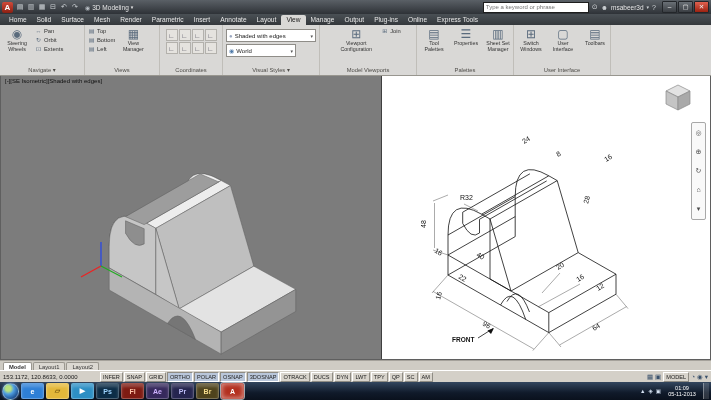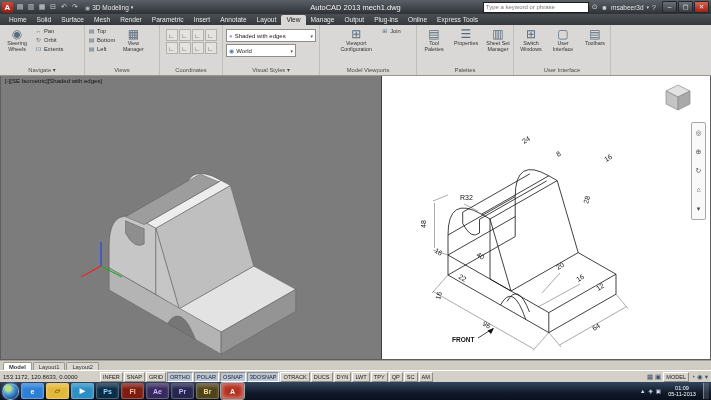--- a/index.html
+++ b/index.html
@@ -103,21 +103,20 @@
         <span>▦</span>
         <span>⊟</span>
         <span>↶</span>
         <span>↷</span>
       </div>
     <div class="workspace">
       <span style="color:#b8bec4;font-size:6px;">◉</span>
       <span>3D Modeling</span>
       <span style="font-size:5px;">▾</span>
     </div>
-    <div class="win-title">AutoCAD 2013   mech1.dwg</div>
     <div class="infocenter">
       <input class="search-input" placeholder="Type a keyword or phrase" style="">
       <span class="ic-glyph">⊙</span>
       <span class="ic-glyph">☻</span>
       <span class="user-label">msabeer3d</span>
       <span class="ic-glyph" style="font-size:5px;">▾</span>
       <span class="ic-glyph">?</span>
       <div class="winbtns">
         <span class="winbtn">–</span>
         <span class="winbtn">▢</span>

